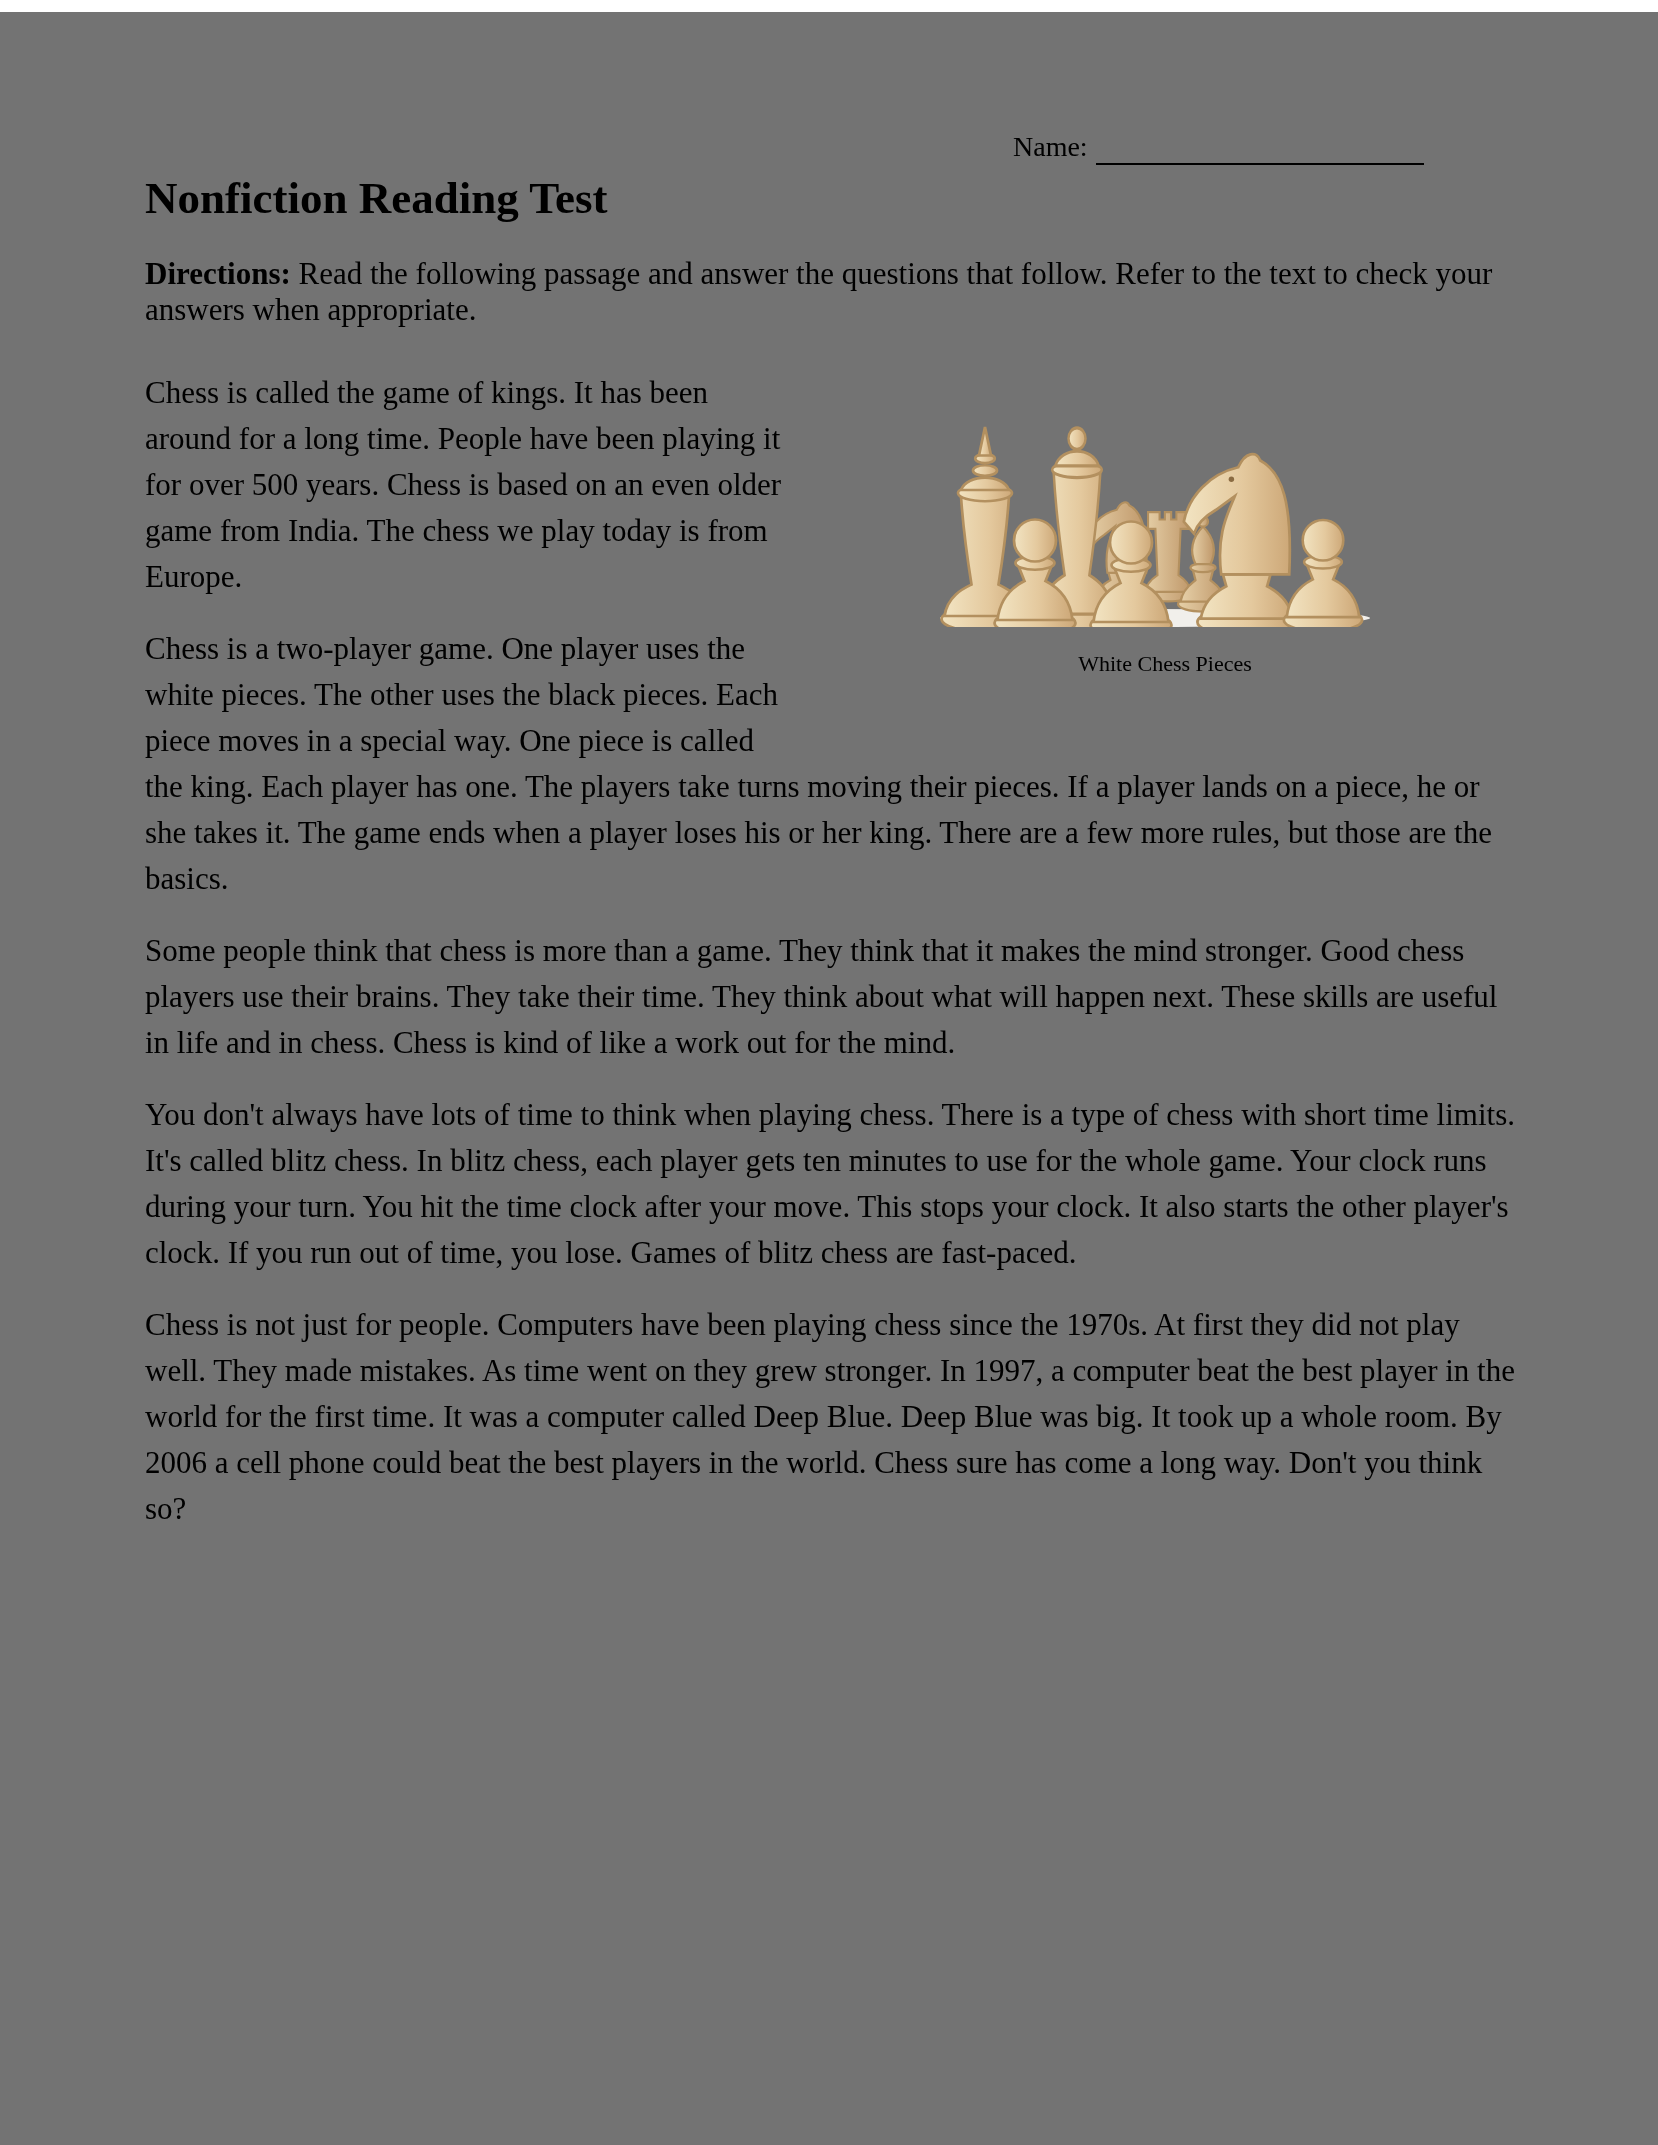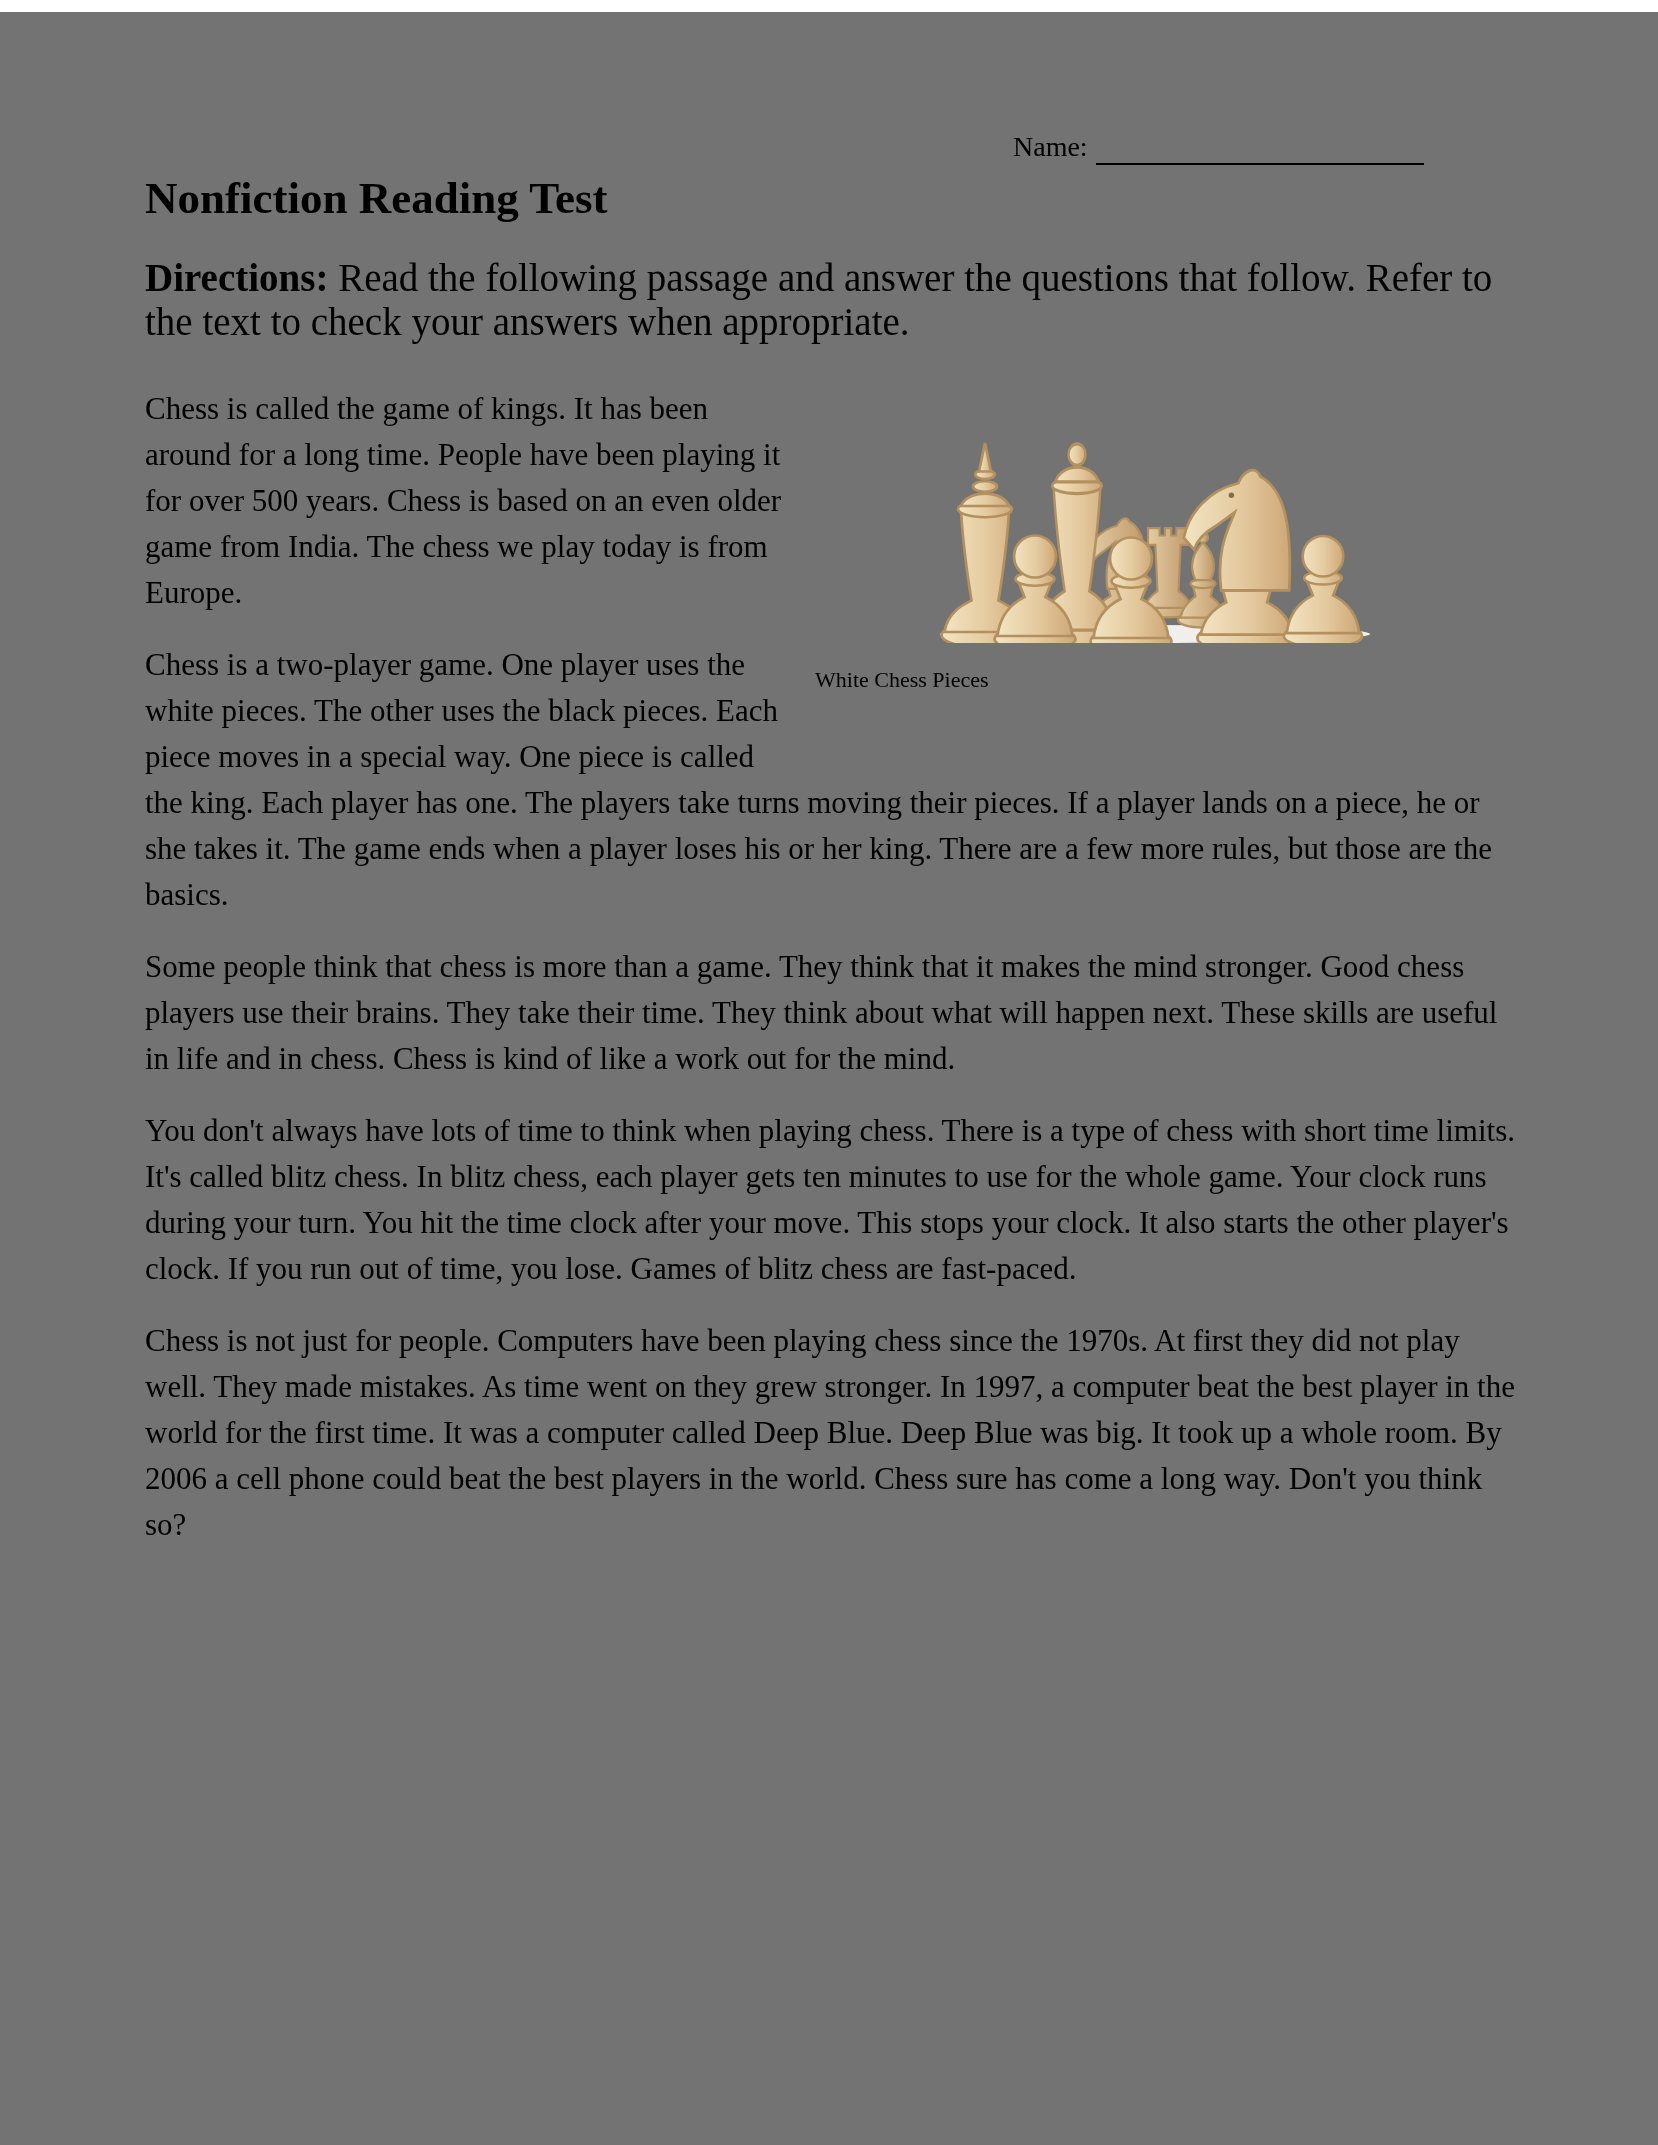--- a/index.html
+++ b/index.html
@@ -35,38 +35,38 @@
   .doc-title {
     margin: 6px 0 0 0;
     font-size: 45px;
     line-height: 55px;
     font-weight: bold;
   }
   .title-line { display: block; }
   
   .directions {
     margin: 30px 0 0 0;
-    font-size: 39px;
-    line-height: 44px;
+    font-size: 31px;
+    line-height: 36px;
   }
   
   .article {
     margin-top: 42px;
     font-size: 31px;
     line-height: 46px;
   }
   .body-para { margin: 26px 0 0 0; }
   .article .body-para:first-of-type { margin-top: 0; }
   
   .chess-figure {
     float: right;
     width: 700px;
     height: 375px;
     margin: 0 0 4px 22px;
-    text-align: left;
+    text-align: center;
   }
   .chess-figure svg {
     display: block;
     margin: 22px auto 0 auto;
   }
   .chess-figure figcaption {
     font-size: 22px;
     line-height: 26px;
     margin-top: 24px;
   }

